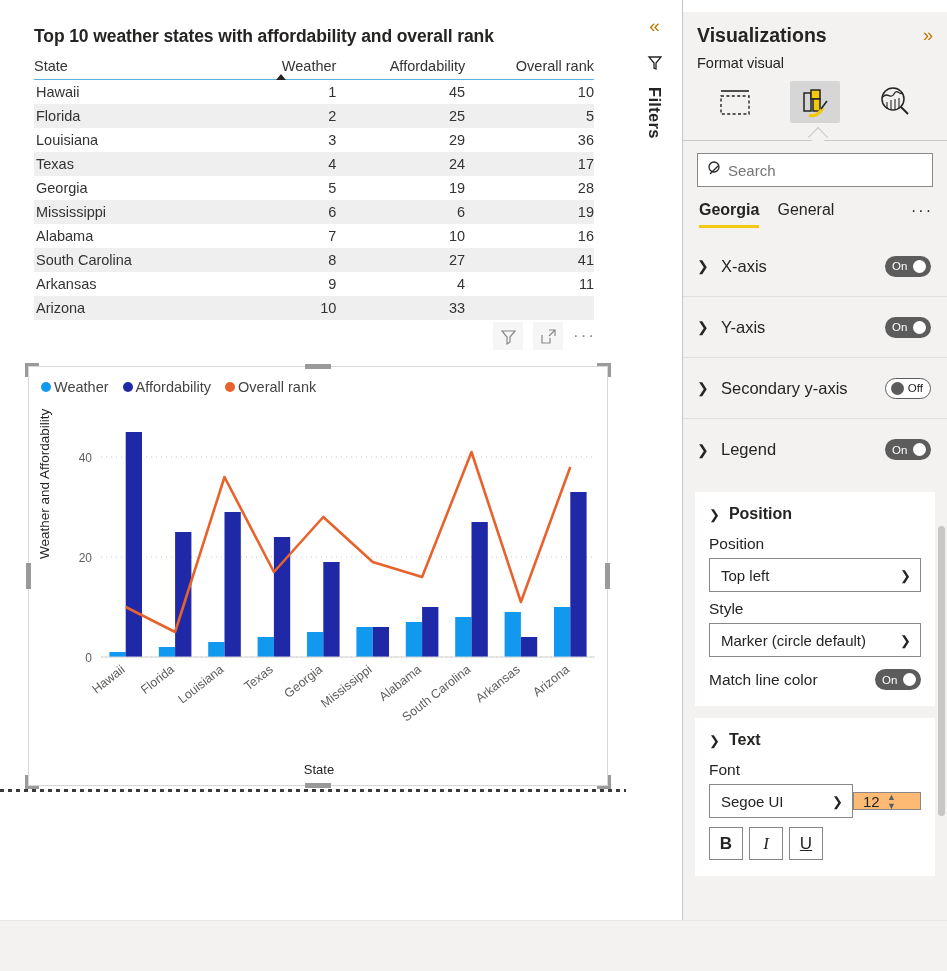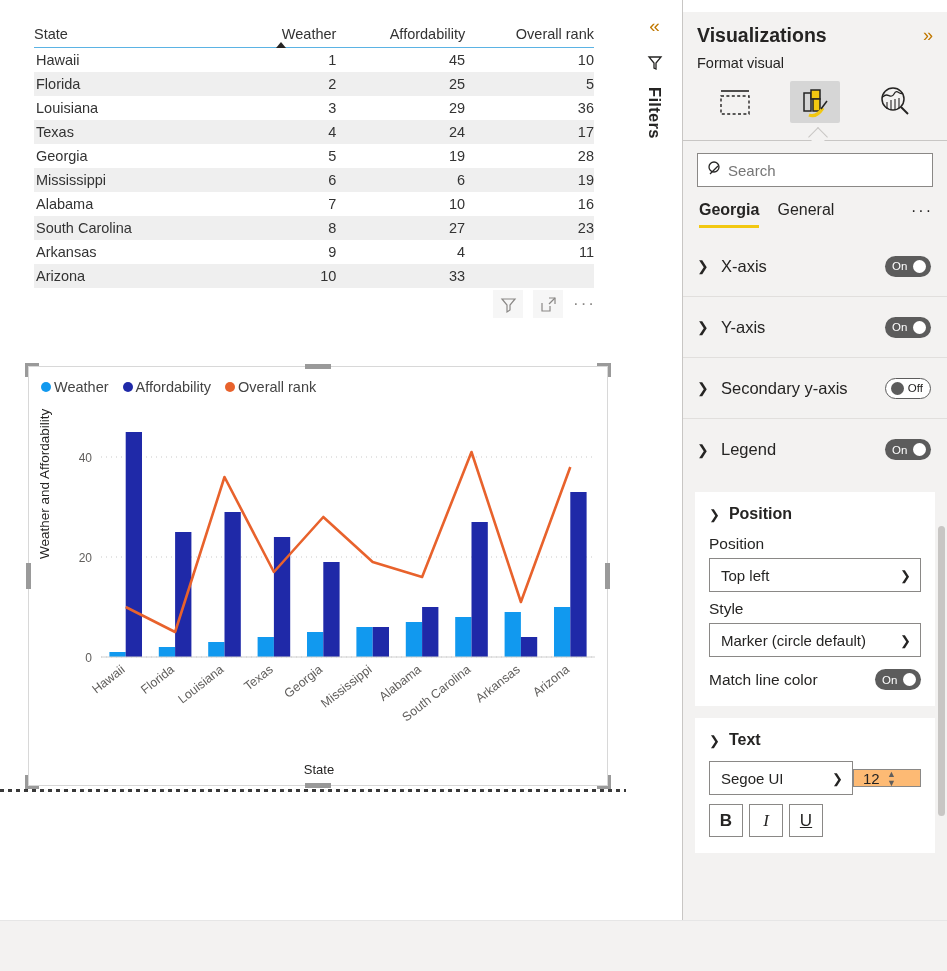--- a/index.html
+++ b/index.html
@@ -251,20 +251,21 @@
   }
 </style>
 </head>
 <body>
 
 <div id="app">
 
   <div id="canvas">
 
     <div id="table-visual">
+      <div class="tbl-title">Top 10 weather states with affordability and overall rank</div>
       <table class="grid">
         <colgroup>
           <col class="col-w-state">
             <col class="col-w-num">
             <col class="col-w-num">
             <col class="col-w-num">
         </colgroup>
         <thead>
           <tr>
             <th class="c-state">State</th>
@@ -316,21 +317,21 @@
           <tr>
             <td class="c-state">Alabama</td>
             <td>7</td>
             <td>10</td>
             <td>16</td>
           </tr>
           <tr>
             <td class="c-state">South Carolina</td>
             <td>8</td>
             <td>27</td>
-            <td>23</td>
+            <td>41</td>
           </tr>
           <tr>
             <td class="c-state">Arkansas</td>
             <td>9</td>
             <td>4</td>
             <td>11</td>
           </tr>
           <tr>
             <td class="c-state">Arizona</td>
             <td>10</td>
@@ -566,20 +567,21 @@
             <span class="knob"></span>
           </span>
         </div>
       </div>
 
       <div class="card">
         <div class="card-head">
           <span class="chev">❯</span>
           <span class="t">Text</span>
         </div>
+        <div class="field-label">Font</div>
         <div class="font-row">
           <div class="select font-select">
             <span>Segoe UI</span>
             <span class="chev">❯</span>
           </div>
           <div class="size-box">
             <span>12</span>
             <span class="spinner">
               <span>▲</span>
               <span>▼</span>

